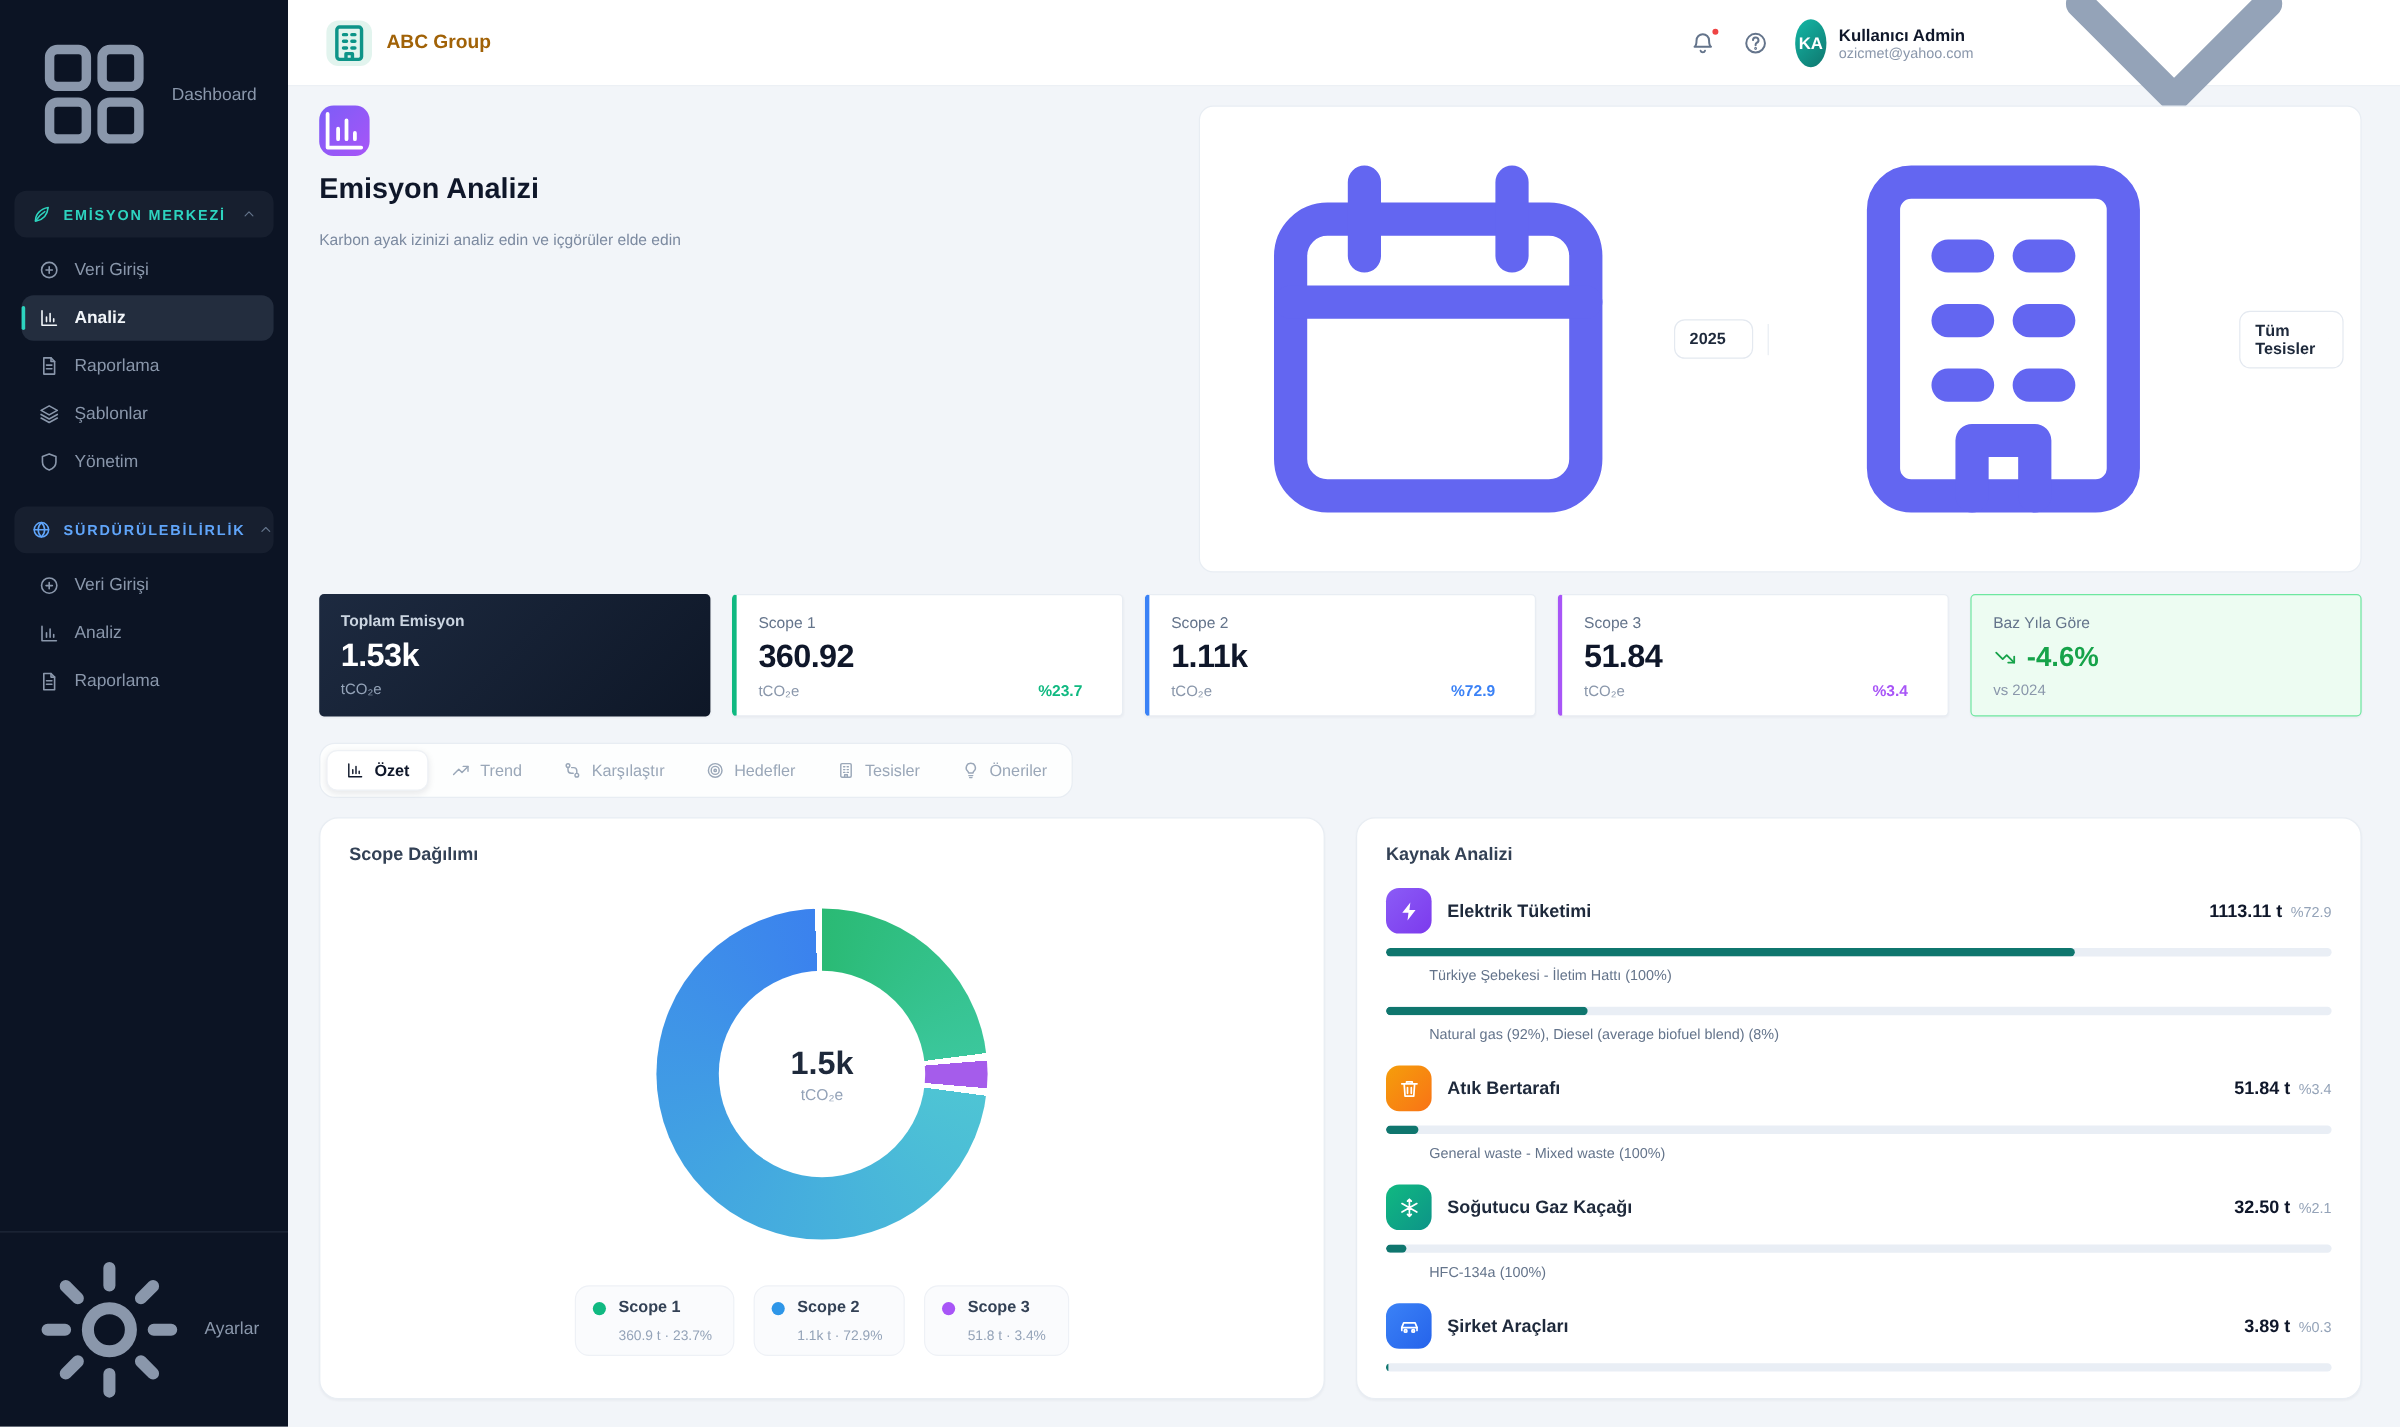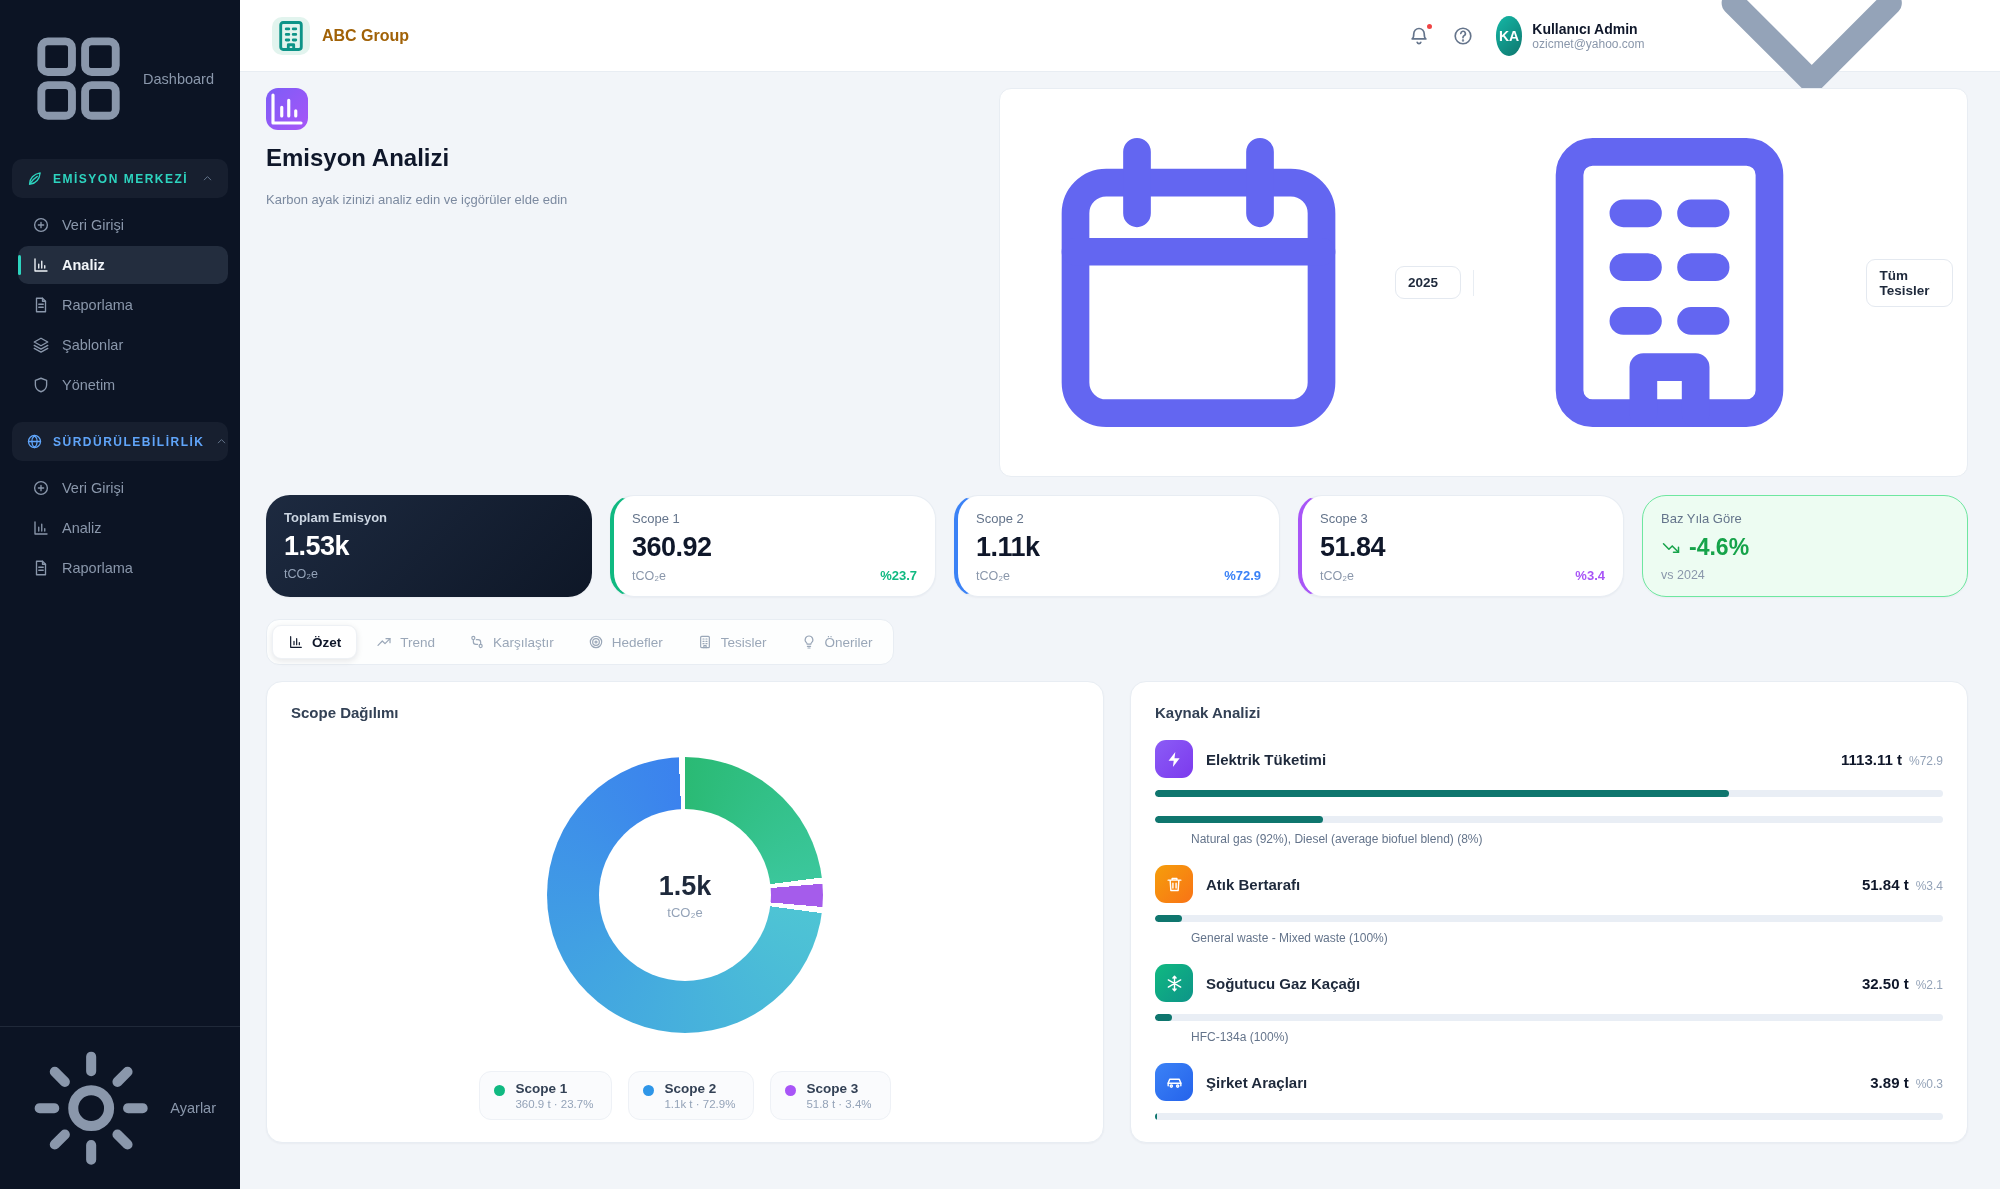--- a/index.html
+++ b/index.html
@@ -57,21 +57,21 @@
   .filters .f-icon { color:#6366f1; width:19px; height:19px; }
   .filters .f-icon svg { width:19px; height:19px; }
   .select { display:flex; align-items:center; justify-content:space-between; gap:10px; border:1px solid #e4e9f0; border-radius:9px; padding:8px 12px; font-size:13.5px; font-weight:bold; color:#1e293b; cursor:pointer; }
   .select.year { width:110px; }
   .select.fac { width:180px; }
   .select svg { width:13px; height:13px; color:#94a3b8; }
   .f-divider { width:1px; height:26px; background:#e8edf3; }
 
   
   .stats { display:grid; grid-template-columns:repeat(5,1fr); gap:18px; margin-top:18px; }
-  .stat-card { background:#fff; border:1px solid #e8edf3; border-radius:24px; padding:15px 18px 13px 18px; box-shadow:0 1px 2px rgba(15,23,42,.04); }
+  .stat-card { background:#fff; border:1px solid #e8edf3; border-radius:4px; padding:15px 33px 13px 18px; box-shadow:0 1px 2px rgba(15,23,42,.04); }
   .stat-label { font-size:13px; color:#64748b; }
   .stat-value { font-size:27px; font-weight:bold; color:#0f172a; margin-top:6px; letter-spacing:-.5px; }
   .stat-foot { display:flex; align-items:center; justify-content:space-between; margin-top:5px; }
   .stat-unit { font-size:12.5px; color:#8a97ab; }
   .stat-pct { font-size:13px; font-weight:bold; }
   .stat-card.dark { background:linear-gradient(135deg,#1d2a40,#0e1727); border:none; }
   .stat-card.dark .stat-label { color:#cbd5e1; font-weight:bold; }
   .stat-card.dark .stat-value { color:#fff; }
   .stat-card.dark .stat-unit { color:#94a3b8; }
   .stat-card.green { background:#edfcf2; border:1px solid #6ee7a0; }
@@ -93,21 +93,21 @@
   
   .donut-wrap { display:flex; flex-direction:column; align-items:center; }
   .donut { width:276px; height:276px; border-radius:50%; position:relative; margin-top:36px; }
   .donut-hole { position:absolute; left:50%; top:50%; width:172px; height:172px; margin:-86px 0 0 -86px; background:#fff; border-radius:50%; display:flex; flex-direction:column; align-items:center; justify-content:center; }
   .donut-center-value { font-size:27px; font-weight:bold; color:#1e293b; }
   .donut-center-unit { font-size:13px; color:#94a3b8; margin-top:3px; }
   .legend { display:flex; gap:16px; margin-top:38px; }
   .legend-pill { display:flex; align-items:flex-start; gap:10px; background:#fafbfd; border:1px solid #eef1f6; border-radius:12px; padding:9px 18px 9px 14px; }
   .legend-dot { width:11px; height:11px; border-radius:50%; margin-top:4px; }
   .legend-name { font-size:13.5px; font-weight:bold; color:#334155; }
-  .legend-detail { font-size:11.5px; color:#94a3b8; margin-top:2px; }
+  .legend-detail { font-size:11.5px; color:#94a3b8; margin-top:12px; }
 
   
   .source-row { margin-top:19px; }
   .source-head { display:flex; align-items:center; }
   .source-icon { width:38px; height:38px; border-radius:11px; color:#fff; display:flex; align-items:center; justify-content:center; flex:0 0 38px; }
   .source-icon svg { width:19px; height:19px; }
   .source-name { font-size:15px; font-weight:bold; color:#1e293b; margin-left:13px; }
   .source-vals { margin-left:auto; display:flex; align-items:baseline; gap:7px; }
   .source-value { font-size:15px; font-weight:bold; color:#0f172a; }
   .source-pct { font-size:12px; color:#94a3b8; }
@@ -507,20 +507,21 @@
                   </span>
                   <span class="source-name">Elektrik Tüketimi</span>
                   <span class="source-vals">
                     <span class="source-value">1113.11 t</span>
                     <span class="source-pct">%72.9</span>
                   </span>
                 </div>
                 <div class="track">
                   <div class="fill" style="width: 72.9%;"></div>
                 </div>
+                <div class="source-detail">Türkiye Şebekesi - İletim Hattı (100%)</div>
               </div>
               <div class="source-row">
                 <div class="track">
                   <div class="fill" style="width: 21.3%;"></div>
                 </div>
                 <div class="source-detail">Natural gas (92%), Diesel (average biofuel blend) (8%)</div>
               </div>
               <div class="source-row">
                 <div class="source-head">
                   <span class="source-icon" style="background: linear-gradient(135deg, rgb(245, 158, 11), rgb(249, 115, 22));">

